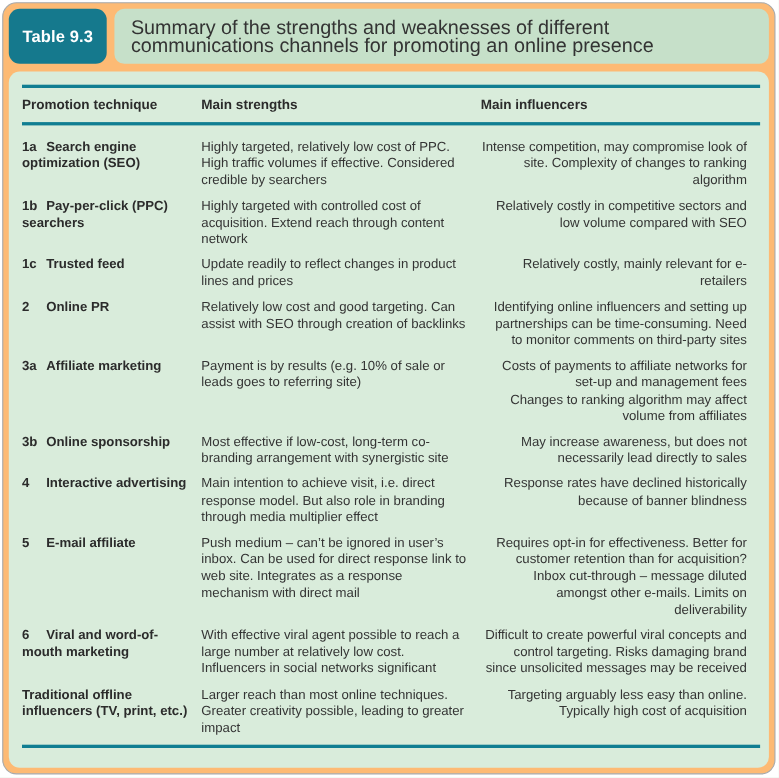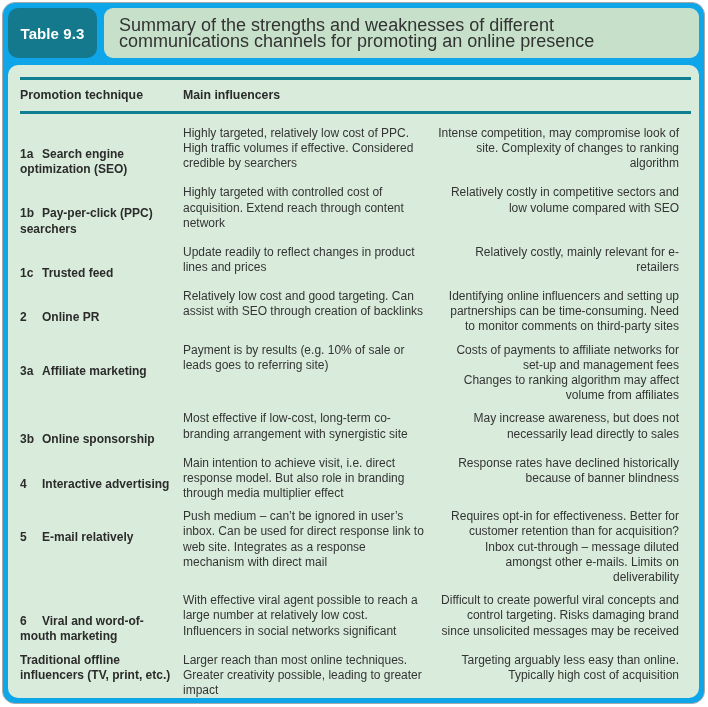--- a/index.html
+++ b/index.html
@@ -10,21 +10,21 @@
     font-family: "Liberation Sans", sans-serif;
     color: #333333;
     position: relative;
   }
   .frame {
     position: absolute;
     left: 2px; top: 2px;
     width: 703px; height: 702px;
     border: 1.5px solid #a7a9ab;
     border-radius: 13px;
-    background: #0ea5e9;
+    background: #fdba74;
     padding: 5px;
     display: flex;
     flex-direction: column;
   }
   .header-row {
     display: flex;
     gap: 7px;
     height: 50px;
     flex: 0 0 auto;
   }
@@ -80,21 +80,20 @@
     line-height: 15.2px;
   }
   .cell-technique {
     font-weight: bold;
     color: #2b2b2b;
     padding-right: 8px;
   }
   .num {
     display: inline-block;
     width: 22px;
-    margin-top: 21px;
   }
   .cell-strengths, .cell-weaknesses {
     padding-right: 12px;
     color: #343434;
   }
   .cell-weaknesses { white-space: pre-line; text-align: right; }
   .rule-bottom { margin-top: 6px; }
 </style>
 </head>
 <body>
@@ -103,20 +102,21 @@
   <div class="header-row">
     <div class="badge">Table 9.3</div>
     <div class="caption-box">Summary of the strengths and weaknesses of different communications channels for promoting an online presence</div>
   </div>
 
   <div class="panel">
     <div class="rule"></div>
 
     <div class="thead">
       <div>Promotion technique</div>
+      <div>Main strengths</div>
       <div>Main influencers</div>
     </div>
 
     <div class="rule"></div>
 
     <div class="rows">
 
       <div class="trow">
         <div class="cell-technique"><span class="num">1a</span><span>Search engine optimization (SEO)</span></div>
         <div class="cell-strengths">Highly targeted, relatively low cost of PPC. High traffic volumes if effective. Considered credible by searchers</div>
@@ -154,21 +154,21 @@
         <div class="cell-weaknesses">May increase awareness, but does not necessarily lead directly to sales</div>
       </div>
 
       <div class="trow">
         <div class="cell-technique"><span class="num">4</span><span>Interactive advertising</span></div>
         <div class="cell-strengths">Main intention to achieve visit, i.e. direct response model. But also role in branding through media multiplier effect</div>
         <div class="cell-weaknesses">Response rates have declined historically because of banner blindness</div>
       </div>
 
       <div class="trow">
-        <div class="cell-technique"><span class="num">5</span><span>E-mail relatively</span></div>
+        <div class="cell-technique"><span class="num">5</span><span>E-mail affiliate</span></div>
         <div class="cell-strengths">Push medium – can’t be ignored in user’s inbox. Can be used for direct response link to web site. Integrates as a response mechanism with direct mail</div>
         <div class="cell-weaknesses">Requires opt-in for effectiveness. Better for customer retention than for acquisition? Inbox cut-through – message diluted amongst other e-mails. Limits on deliverability</div>
       </div>
 
       <div class="trow">
         <div class="cell-technique"><span class="num">6</span><span>Viral and word-of-mouth marketing</span></div>
         <div class="cell-strengths">With effective viral agent possible to reach a large number at relatively low cost. Influencers in social networks significant</div>
         <div class="cell-weaknesses">Difficult to create powerful viral concepts and control targeting. Risks damaging brand since unsolicited messages may be received</div>
       </div>
 

